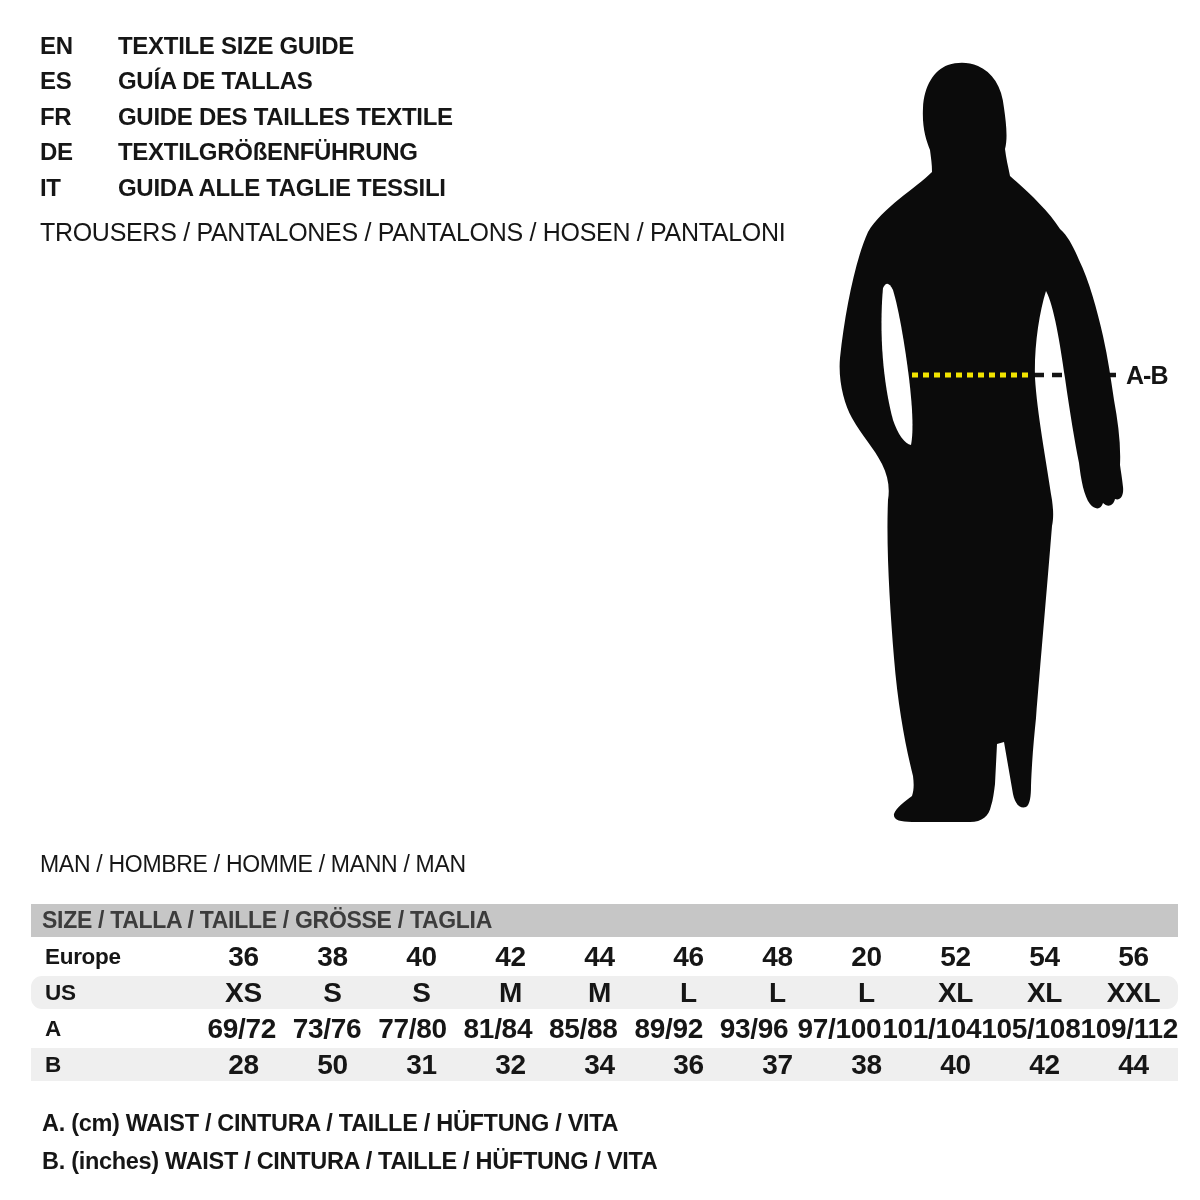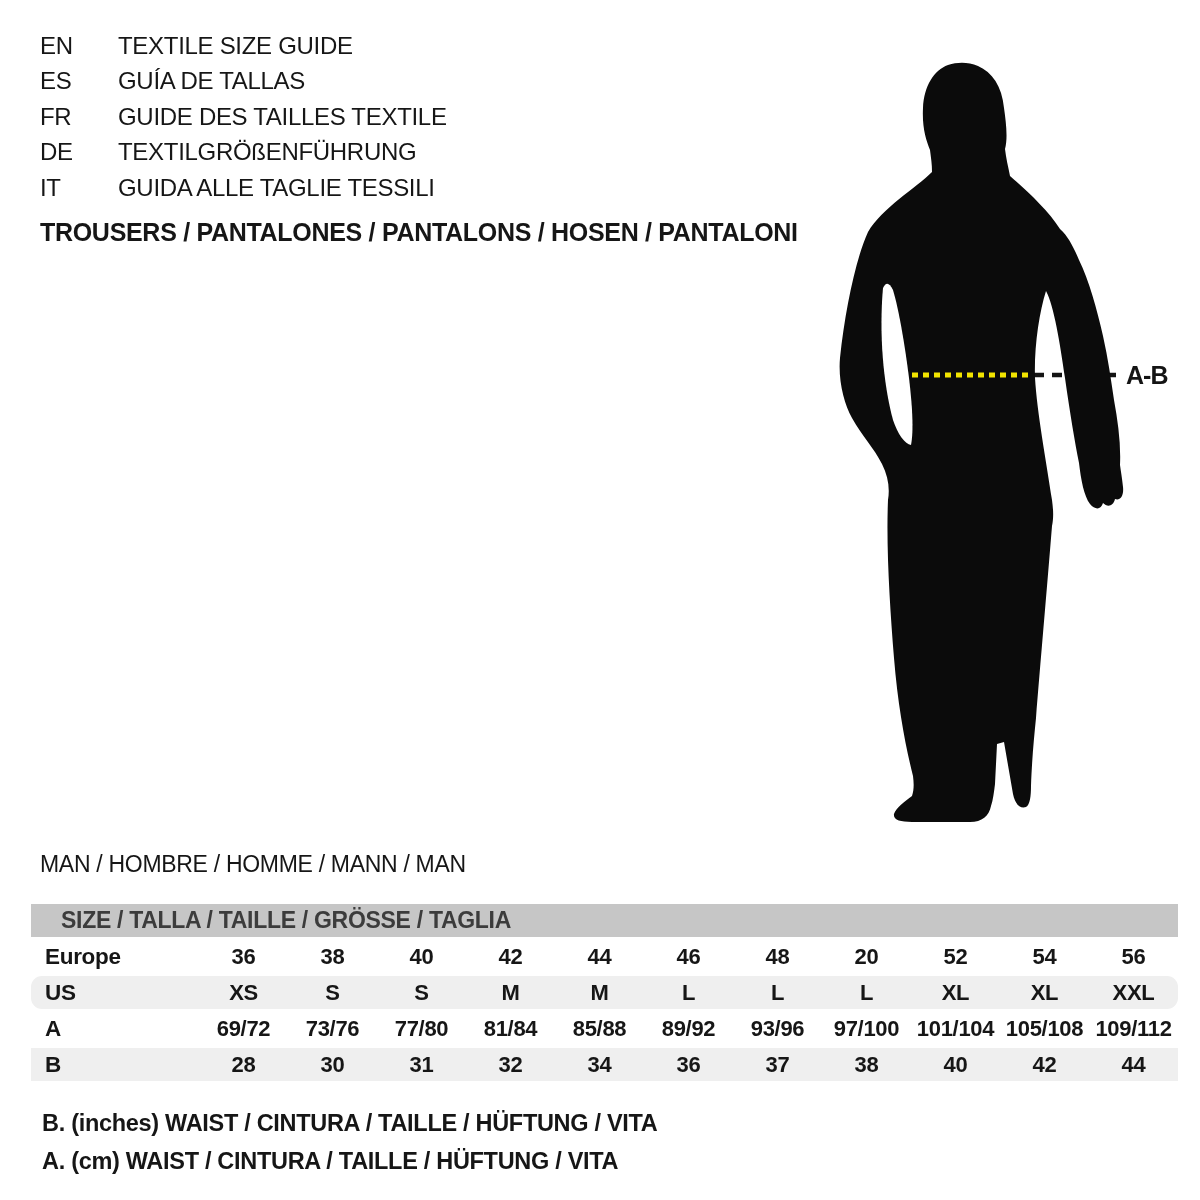--- a/index.html
+++ b/index.html
@@ -17,30 +17,30 @@
   .lang-block {
     position: absolute;
     top: 28px; left: 40px;
     display: grid;
     grid-template-columns: 78px auto;
     grid-auto-rows: 35.5px;
     align-items: center;
   }
   .lang-code, .lang-title {
     font-size: 24px;
-    font-weight: 400;
+    font-weight: 700;
     letter-spacing: -0.3px;
     white-space: nowrap;
   }
 
   .category-line {
     position: absolute;
     top: 218px; left: 40px;
     font-size: 25px;
-    font-weight: 700;
+    font-weight: 400;
     letter-spacing: -0.3px;
     white-space: nowrap;
   }
 
   
   .figure-wrap {
     position: absolute;
     top: 0; left: 820px;
     width: 380px; height: 800px; margin-top: 48px;
   }
@@ -63,42 +63,42 @@
   }
   .size-table {
     position: absolute;
     top: 904px; left: 31px;
     width: 1147px;
   }
   .size-header-bar {
     height: 33px;
     display: flex;
     align-items: center;
-    padding-left: 30px;
+    padding-left: 11px;
     font-size: 23px;
     font-weight: 700;
     color: #3c3c3c;
     letter-spacing: -0.3px;
   }
   .trow {
     margin-top: 3px;
     height: 33px;
     display: grid;
     grid-template-columns: 168px repeat(11, 1fr);
     align-items: center;
   }
   .trow .rlabel {
     padding-left: 14px;
     font-size: 22.5px;
     font-weight: 700;
     letter-spacing: -0.3px;
     text-align: left;
   }
   .trow .cell {
-    font-size: 22px;
+    font-size: 28px;
     font-weight: 700;
     letter-spacing: -0.3px;
     text-align: center;
   }
 
   
   .footnotes {
     position: absolute;
     top: 1104px; left: 42px;
   }
@@ -234,29 +234,29 @@
     <div class="cell">93/96</div>
     <div class="cell">97/100</div>
     <div class="cell">101/104</div>
     <div class="cell">105/108</div>
     <div class="cell">109/112</div>
   </div>
 
   <div class="trow striped" style="background: rgb(239, 239, 239);">
     <div class="rlabel">B</div>
     <div class="cell">28</div>
-    <div class="cell">30</div>
+    <div class="cell">50</div>
     <div class="cell">31</div>
     <div class="cell">32</div>
     <div class="cell">34</div>
     <div class="cell">36</div>
     <div class="cell">37</div>
     <div class="cell">38</div>
     <div class="cell">40</div>
     <div class="cell">42</div>
     <div class="cell">44</div>
   </div>
 </div>
 
 <div class="footnotes">
+  <div class="footnote">A. (cm) WAIST / CINTURA / TAILLE / HÜFTUNG / VITA</div>
   <div class="footnote">B. (inches) WAIST / CINTURA / TAILLE / HÜFTUNG / VITA</div>
-  <div class="footnote">A. (cm) WAIST / CINTURA / TAILLE / HÜFTUNG / VITA</div>
 </div>
 
 </body></html>

